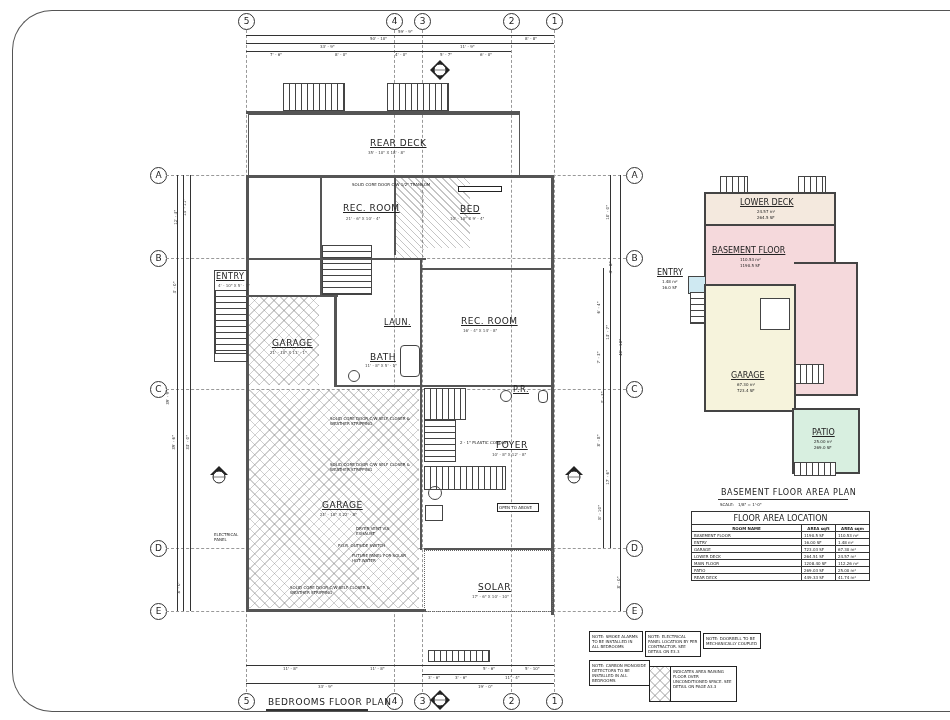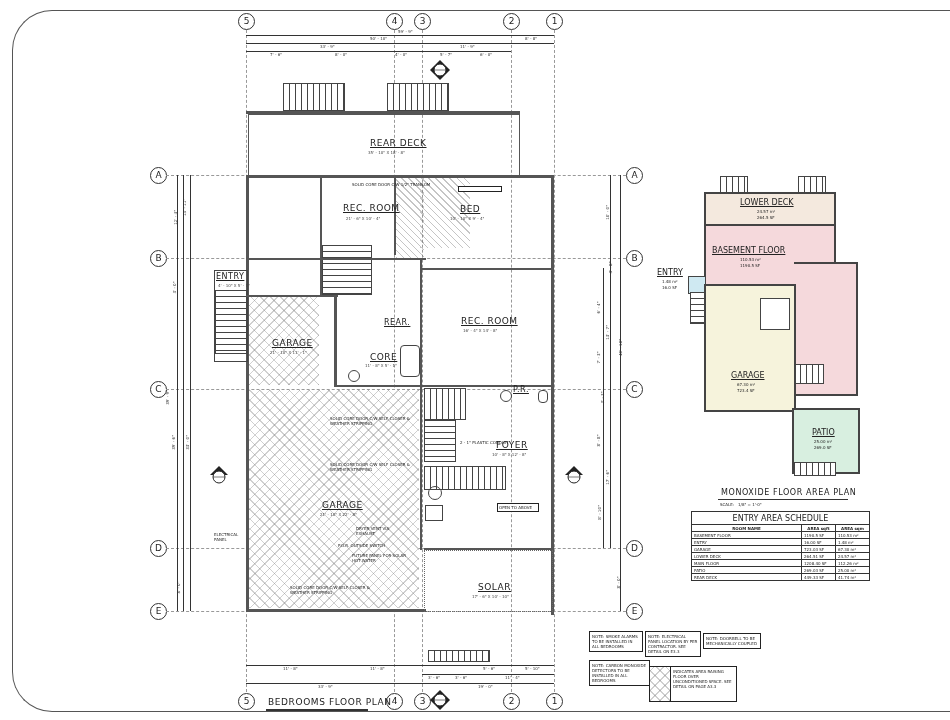--- a/index.html
+++ b/index.html
@@ -152,22 +152,22 @@
 <div class="stairsh" style="left:215px;top:290px;width:30px;height:62px"></div>
 <div class="room-label" style="left:216px;top:272px;font-size:8px">ENTRY</div>
 <div class="room-dim" style="left:218px;top:283px">4' - 10" X 5' - 1"</div>
 
 <div class="abs hatch" style="left:249px;top:297px;width:70px;height:88px"></div>
 <div class="wall" style="left:246px;top:295px;width:92px;height:2px"></div>
 <div class="wall" style="left:334px;top:295px;width:3px;height:92px"></div>
 <div class="room-label" style="left:272px;top:338px">GARAGE</div>
 <div class="room-dim" style="left:270px;top:350px">21' - 10" X 11' - 1"</div>
 
-<div class="room-label" style="left:384px;top:318px;font-size:8px">REAR.</div>
-<div class="room-label" style="left:370px;top:352px">CORE</div>
+<div class="room-label" style="left:384px;top:318px;font-size:8px">LAUN.</div>
+<div class="room-label" style="left:370px;top:352px">BATH</div>
 <div class="room-dim" style="left:365px;top:363px">11' - 8" X 5' - 1"</div>
 <div class="abs" style="left:400px;top:345px;width:18px;height:30px;border:1px solid #444;border-radius:4px"></div>
 <div class="abs" style="left:348px;top:370px;width:10px;height:10px;border:1px solid #444;border-radius:50%"></div>
 <div class="wall" style="left:334px;top:385px;width:88px;height:2px"></div>
 <div class="wall" style="left:420px;top:260px;width:2px;height:290px"></div>
 
 <div class="room-label" style="left:461px;top:316px">REC. ROOM</div>
 <div class="room-dim" style="left:463px;top:328px">16' - 4" X 14' - 8"</div>
 <div class="wall" style="left:422px;top:268px;width:132px;height:2px"></div>
 <div class="wall" style="left:422px;top:385px;width:132px;height:2px"></div>
@@ -261,26 +261,26 @@
 <div class="asub" style="left:737px;top:382px">67.30 m²</div>
 <div class="asub" style="left:737px;top:388px">723.4 SF</div>
 <div class="abs" style="left:760px;top:298px;width:28px;height:30px;border:1px solid #444;background:#fff"></div>
 
 <div class="area-room" style="left:792px;top:408px;width:64px;height:62px;background:#d8efe0"></div>
 <div class="alabel" style="left:812px;top:428px">PATIO</div>
 <div class="asub" style="left:814px;top:439px">25.00 m²</div>
 <div class="asub" style="left:814px;top:445px">269.0 SF</div>
 <div class="stairs" style="left:794px;top:462px;width:40px;height:12px"></div>
 
-<div class="title-main" style="left:721px;top:488px;font-size:8px">MONOXIDE FLOOR AREA PLAN</div>
+<div class="title-main" style="left:721px;top:488px;font-size:8px">BASEMENT FLOOR AREA PLAN</div>
 <div class="abs" style="left:718px;top:499px;width:130px;height:1px;background:#333"></div>
 <div class="asub" style="left:720px;top:502px">SCALE:</div>
 <div class="asub" style="left:738px;top:502px">1/8" = 1'-0"</div>
 
-<div class="abs" style="left:691px;top:511px;width:177px;height:13px;border:1px solid #333;border-bottom:none;font-size:8px;text-align:center;line-height:13px">ENTRY AREA SCHEDULE</div>
+<div class="abs" style="left:691px;top:511px;width:177px;height:13px;border:1px solid #333;border-bottom:none;font-size:8px;text-align:center;line-height:13px">FLOOR AREA LOCATION</div>
 <table class="fas" style="left:691px;top:524px;width:179px">
   <tbody>
       <tr>
     <th style="width:105px">ROOM NAME</th>
     <th>AREA sqft</th>
     <th>AREA sqm</th>
   </tr>
   <tr>
         <td>BASEMENT FLOOR</td>
         <td>1190.5 SF</td>

